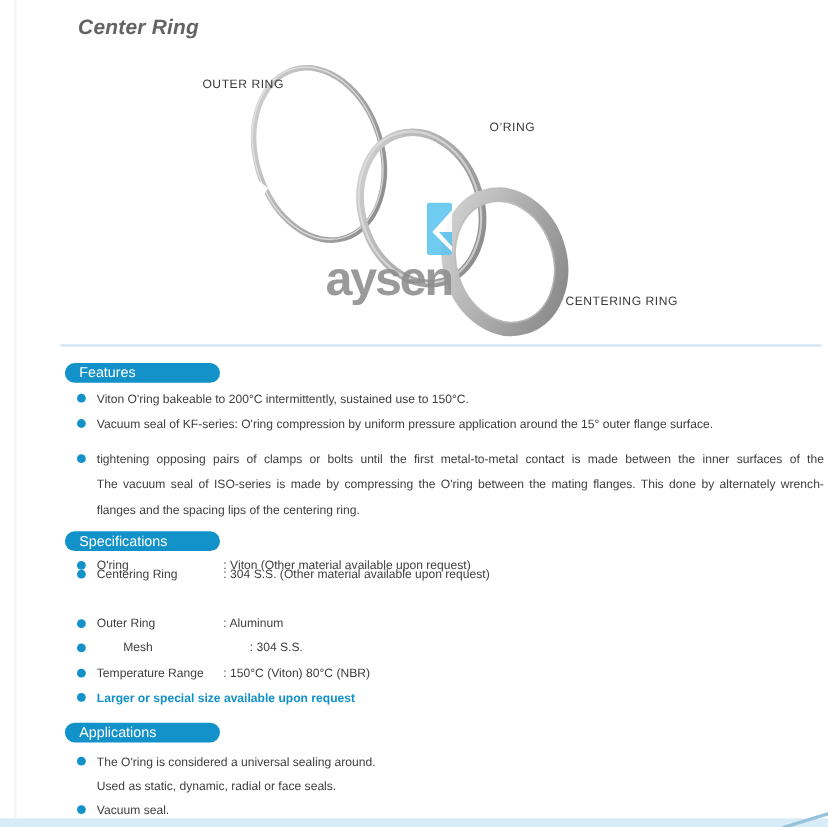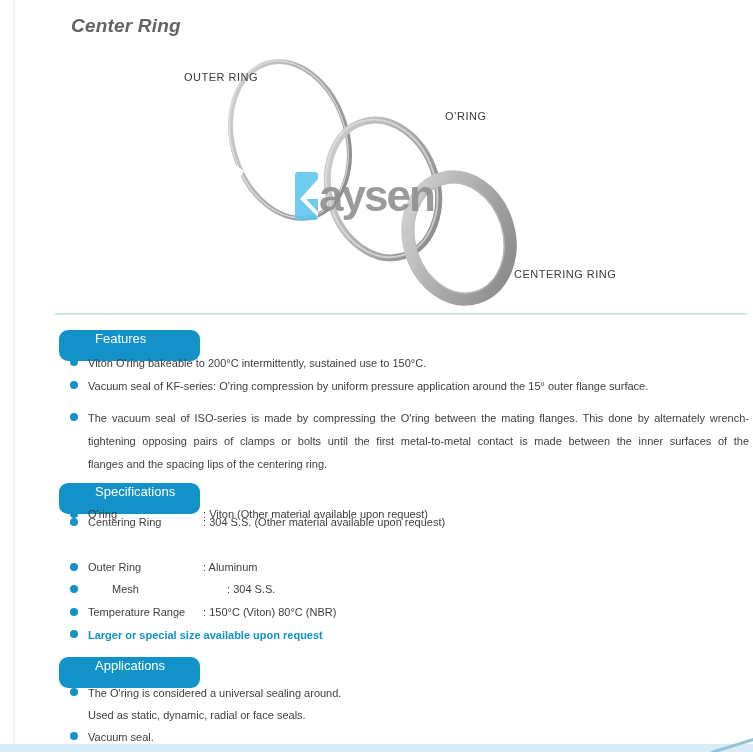--- a/index.html
+++ b/index.html
@@ -8,27 +8,27 @@
   .vline{position:absolute;left:13px;top:0;width:2px;height:100%;background:#f3f6f7;}
   .title{position:absolute;left:71px;top:15px;font-size:19px;font-weight:bold;font-style:italic;
          color:#636363;letter-spacing:.2px;}
   
   .diagram{position:absolute;left:0;top:0;width:753px;height:322px;}
   .rings-svg{position:absolute;left:170px;top:50px;}
   .diag-label{position:absolute;font-size:11px;color:#3a3a3a;letter-spacing:.5px;white-space:nowrap;}
   .lbl-outer{left:184px;top:71px;}
   .lbl-oring{left:445px;top:110px;}
   .lbl-centering{left:514px;top:268px;}
-  .logo{position:absolute;left:295px;top:172px;display:flex;align-items:center;opacity:.88;}
+  .logo{position:absolute;left:295px;top:184px;display:flex;align-items:flex-end;opacity:.88;flex-direction:column;}
   .logo-text{font-size:44px;font-weight:bold;color:#8d8d8d;line-height:46px;letter-spacing:-2px;
              margin-left:1px;margin-top:-1px;}
   
   .top-rule{position:absolute;left:55px;right:6px;top:313px;height:2px;background:#d2e4ef;}
-  .pill{position:absolute;left:59px;width:141px;height:31px;border-radius:9px;background:#1392c9;
-        color:#fff;font-size:13px;line-height:18px;padding-left:36px;box-sizing:border-box;}
+  .pill{position:absolute;left:59px;width:141px;height:18px;border-radius:9px;background:#1392c9;
+        color:#fff;font-size:13px;line-height:18px;padding-left:13px;box-sizing:border-box;}
   .pill-features{top:330px;}
   .pill-specs{top:483px;}
   .pill-apps{top:657px;}
   
   .item{position:absolute;left:70px;right:4px;font-size:11px;line-height:14px;}
   .dot{position:absolute;left:0;top:2px;width:8px;height:8px;border-radius:50%;background:#1392c9;}
   .item .txt{display:block;margin-left:18px;}
   .f1{top:356px;} .f2{top:379px;} .f3{top:407px;}
   .para .ln{display:block;margin-left:18px;line-height:23px;}
   .para .jl{text-align:justify;text-align-last:justify;}
@@ -102,22 +102,22 @@
   <div class="item f1">
     <span class="dot"></span>
     <span class="txt">Viton O'ring bakeable to 200°C intermittently, sustained use to 150°C.</span>
   </div>
   <div class="item f2">
     <span class="dot"></span>
     <span class="txt">Vacuum seal of KF-series: O'ring compression by uniform pressure application around the 15° outer flange surface.</span>
   </div>
   <div class="item f3 para">
     <span class="dot" style="top:6px"></span>
+    <span class="ln jl">tightening opposing pairs of clamps or bolts until the first metal-to-metal contact is made between the inner surfaces of the</span>
     <span class="ln jl">The vacuum seal of ISO-series is made by compressing the O'ring between the mating flanges. This done by alternately wrench-</span>
-    <span class="ln jl">tightening opposing pairs of clamps or bolts until the first metal-to-metal contact is made between the inner surfaces of the</span>
     <span class="ln">flanges and the spacing lips of the centering ring.</span>
   </div>
 
   <div class="pill pill-specs">Specifications</div>
 
   <div class="spec s1">
     <span class="dot"></span>
     <span class="lab">Centering Ring</span>
     <span class="val">: 304 S.S. (Other material available upon request)</span>
   </div>

